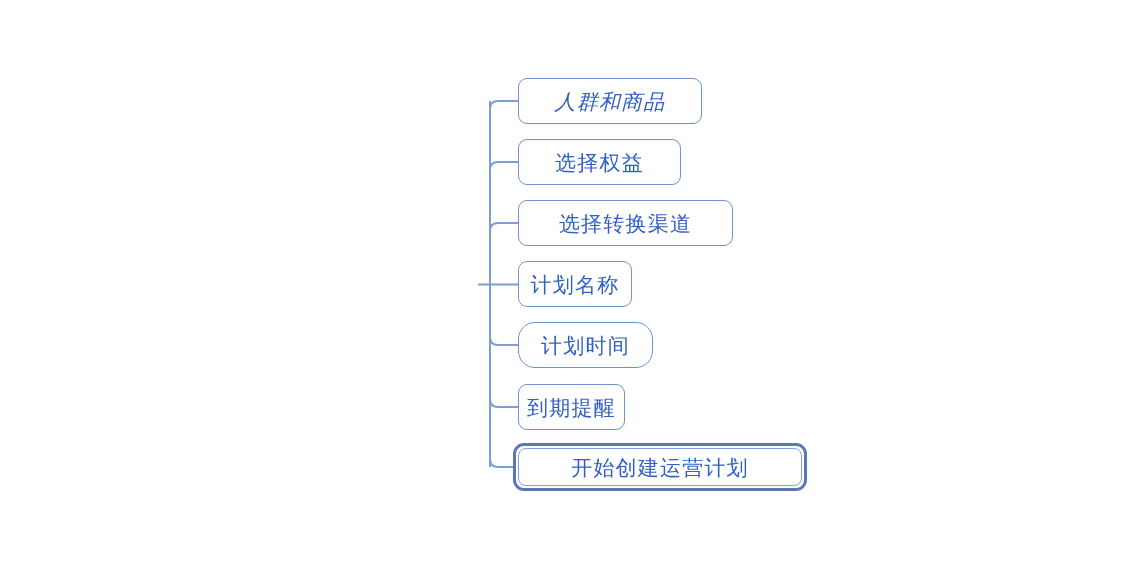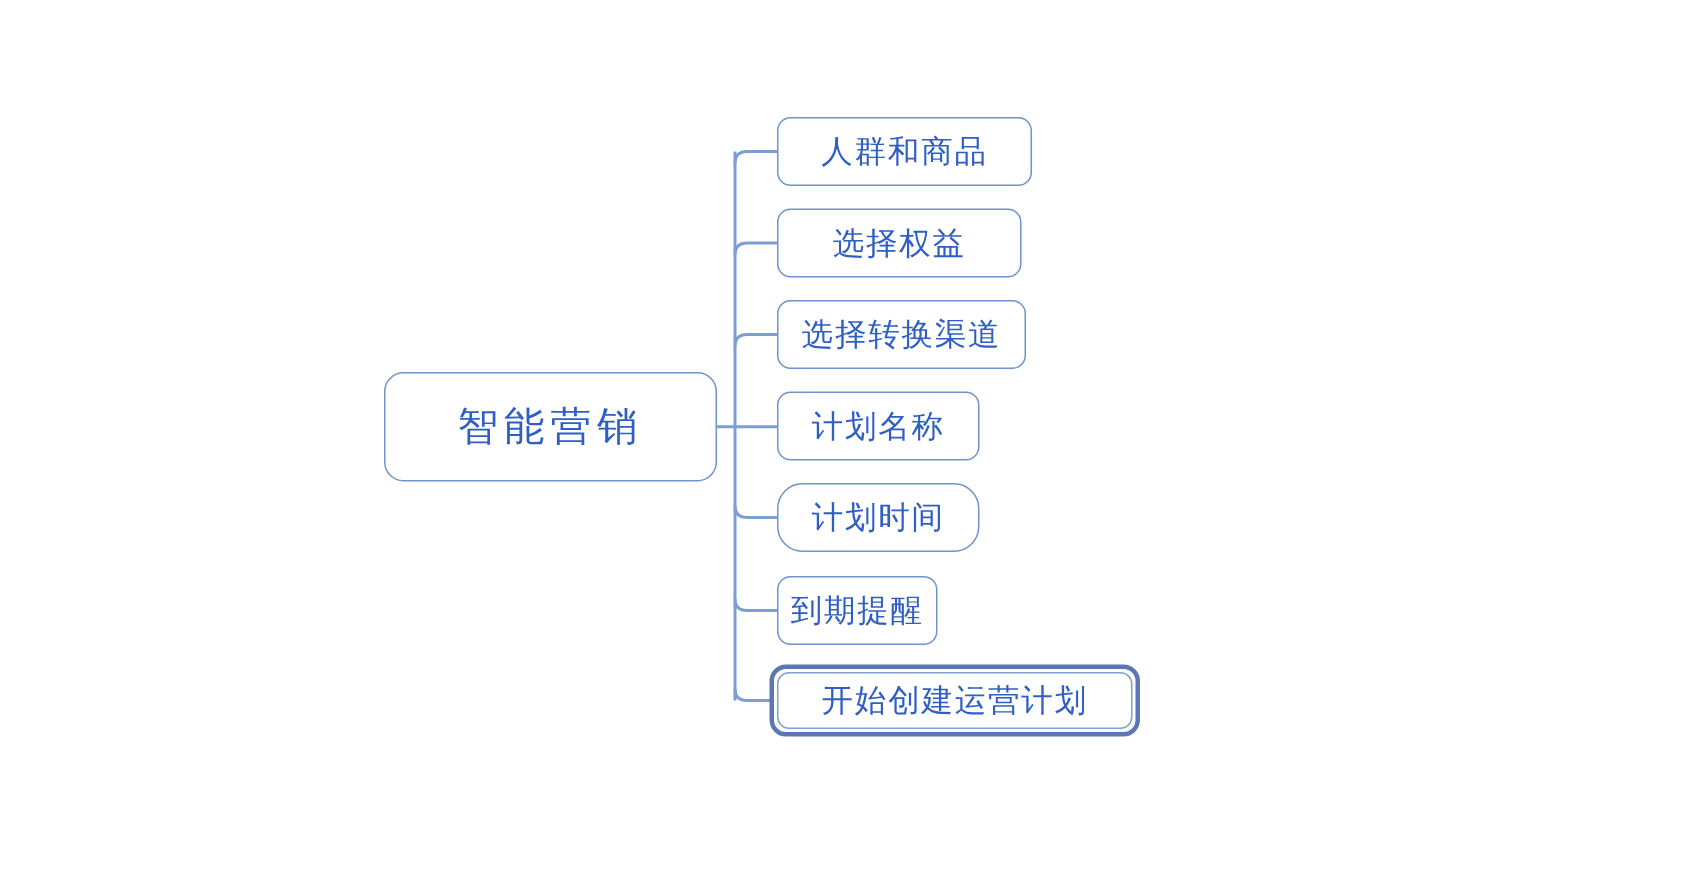--- a/index.html
+++ b/index.html
@@ -110,47 +110,44 @@
 
     <path d="M490 284.5 H518" stroke="#7b9fd4" stroke-width="2"></path>
 
     <path d="M490 337 Q490 345 498 345 H518" stroke="#7b9fd4" stroke-width="2"></path>
 
     <path d="M490 399 Q490 407 498 407 H518" stroke="#7b9fd4" stroke-width="2"></path>
 
     <path d="M490 459 Q490 467 498 467 H515" stroke="#7b9fd4" stroke-width="2"></path>
   </svg>
 
-  <div class="node" id="root-node">
-    <span class="node-label">智能营销</span>
-  </div>
 
-  <div class="node child-node" style="top:78px; width:170px;">
+  <div class="node child-node" style="top:78px; width:184px;font-style:italic;">
     <span class="node-label">人群和商品</span>
   </div>
 
   <div class="node child-node" style="top:139px; width:163px;">
     <span class="node-label">选择权益</span>
   </div>
 
-  <div class="node child-node" style="top:200px; width:166px;">
+  <div class="node child-node" style="top:200px; width:215px;">
     <span class="node-label">选择转换渠道</span>
   </div>
 
-  <div class="node child-node" style="top:261px; width:135px;">
+  <div class="node child-node" style="top:261px; width:114px;">
     <span class="node-label">计划名称</span>
   </div>
 
   <div class="node child-node" style="top:322px; width:135px;border-radius:17px;">
     <span class="node-label">计划时间</span>
   </div>
 
   <div class="node child-node" style="top:384px; width:107px;">
     <span class="node-label">到期提醒</span>
   </div>
 
-  <div class="node-selected-wrap" style="left:513px; top:443px; width:247px; height:48px;">
+  <div class="node-selected-wrap" style="left:513px; top:443px; width:294px; height:48px;">
     <div class="node">
       <span class="node-label">开始创建运营计划</span>
     </div>
   </div>
 
 </div>
 
 </body></html>

